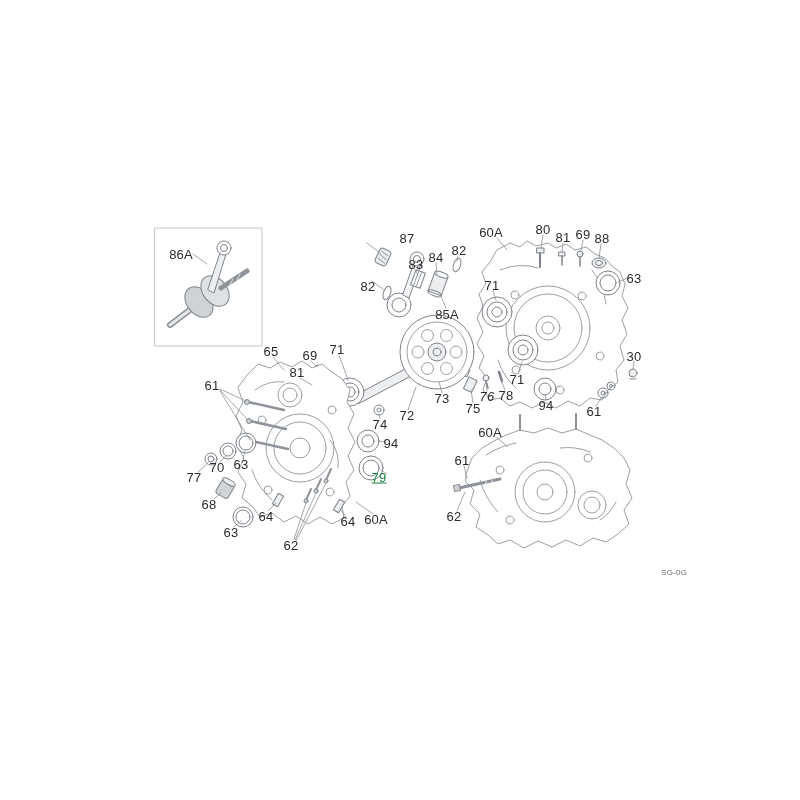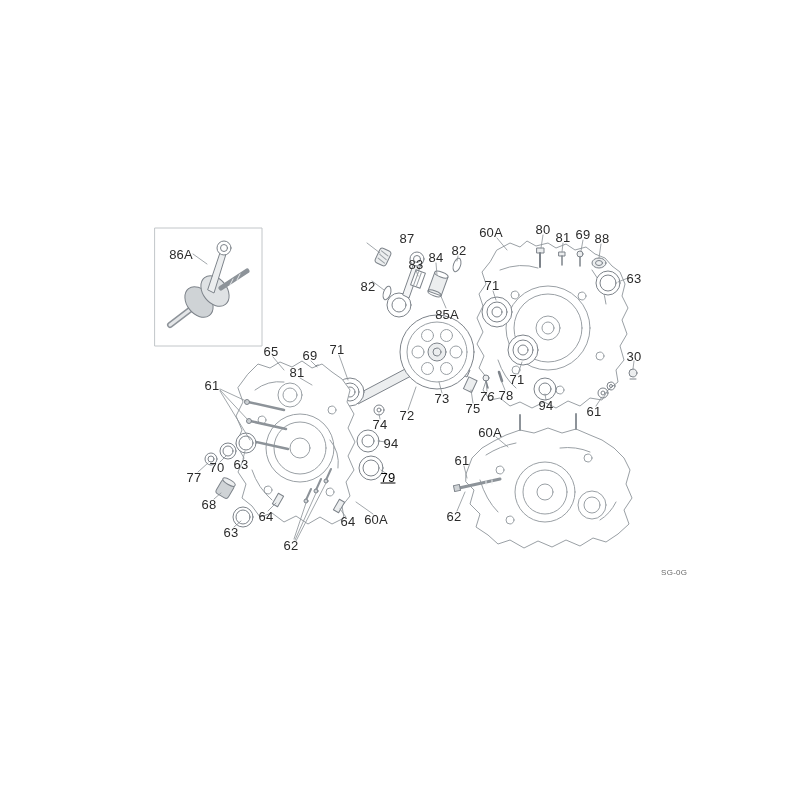--- a/index.html
+++ b/index.html
@@ -322,21 +322,21 @@
       <div class="part-label" style="left: 506px; top: 395px; color: rgb(43, 43, 43);">78</div>
       <div class="part-label" style="left: 517px; top: 379px; color: rgb(43, 43, 43);">71</div>
       <div class="part-label" style="left: 546px; top: 405px; color: rgb(43, 43, 43);">94</div>
       <div class="part-label" style="left: 634px; top: 356px; color: rgb(43, 43, 43);">30</div>
       <div class="part-label" style="left: 594px; top: 411px; color: rgb(43, 43, 43);">61</div>
       <div class="part-label" style="left: 380px; top: 424px; color: rgb(43, 43, 43);">74</div>
       <div class="part-label" style="left: 391px; top: 443px; color: rgb(43, 43, 43);">94</div>
       <div class="part-label" style="left: 194px; top: 477px; color: rgb(43, 43, 43);">77</div>
       <div class="part-label" style="left: 217px; top: 467px; color: rgb(43, 43, 43);">70</div>
       <div class="part-label" style="left: 241px; top: 464px; color: rgb(43, 43, 43);">63</div>
-      <div class="part-label" style="left: 388px; top: 477px; color: #000000; text-decoration: underline;">79</div>
+      <div class="part-label" style="left: 379px; top: 477px; color: #15803d; text-decoration: underline;">79</div>
       <div class="part-label" style="left: 209px; top: 504px; color: rgb(43, 43, 43);">68</div>
       <div class="part-label" style="left: 266px; top: 516px; color: rgb(43, 43, 43);">64</div>
       <div class="part-label" style="left: 231px; top: 532px; color: rgb(43, 43, 43);">63</div>
       <div class="part-label" style="left: 348px; top: 521px; color: rgb(43, 43, 43);">64</div>
       <div class="part-label" style="left: 376px; top: 519px; color: rgb(43, 43, 43);">60A</div>
       <div class="part-label" style="left: 291px; top: 545px; color: rgb(43, 43, 43);">62</div>
       <div class="part-label" style="left: 490px; top: 432px; color: rgb(43, 43, 43);">60A</div>
       <div class="part-label" style="left: 462px; top: 460px; color: rgb(43, 43, 43);">61</div>
       <div class="part-label" style="left: 454px; top: 516px; color: rgb(43, 43, 43);">62</div>
     </div>

